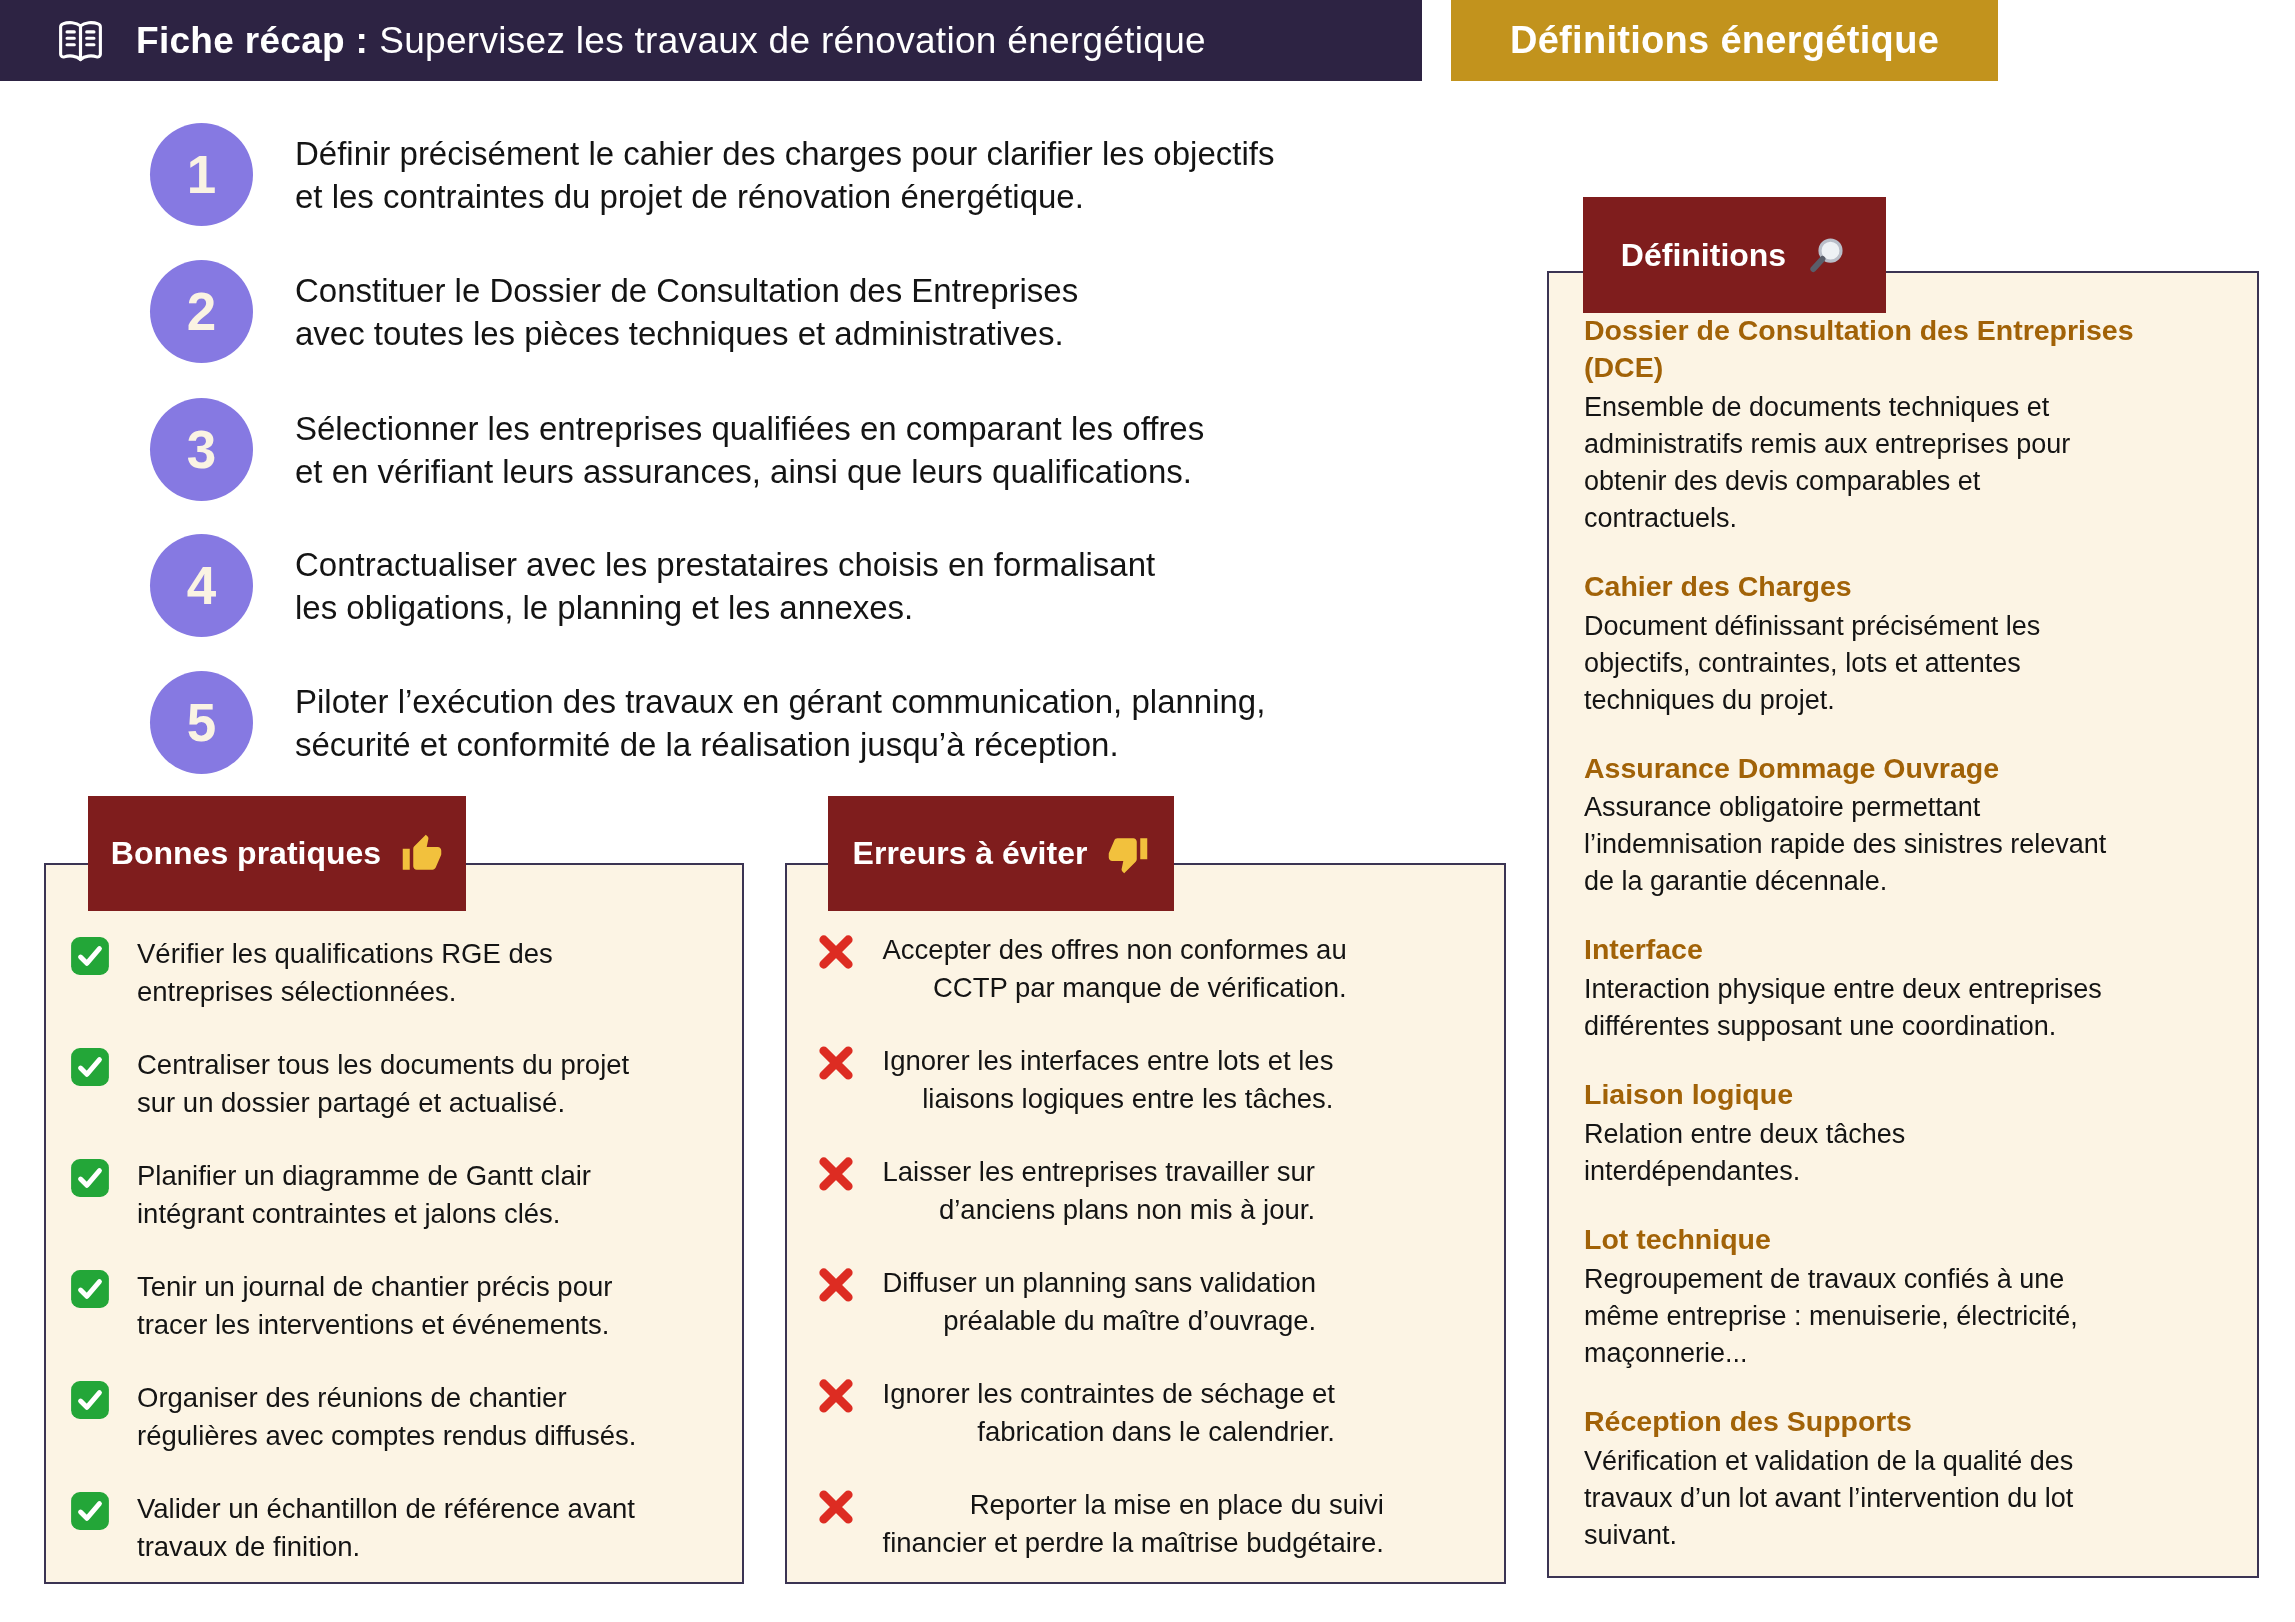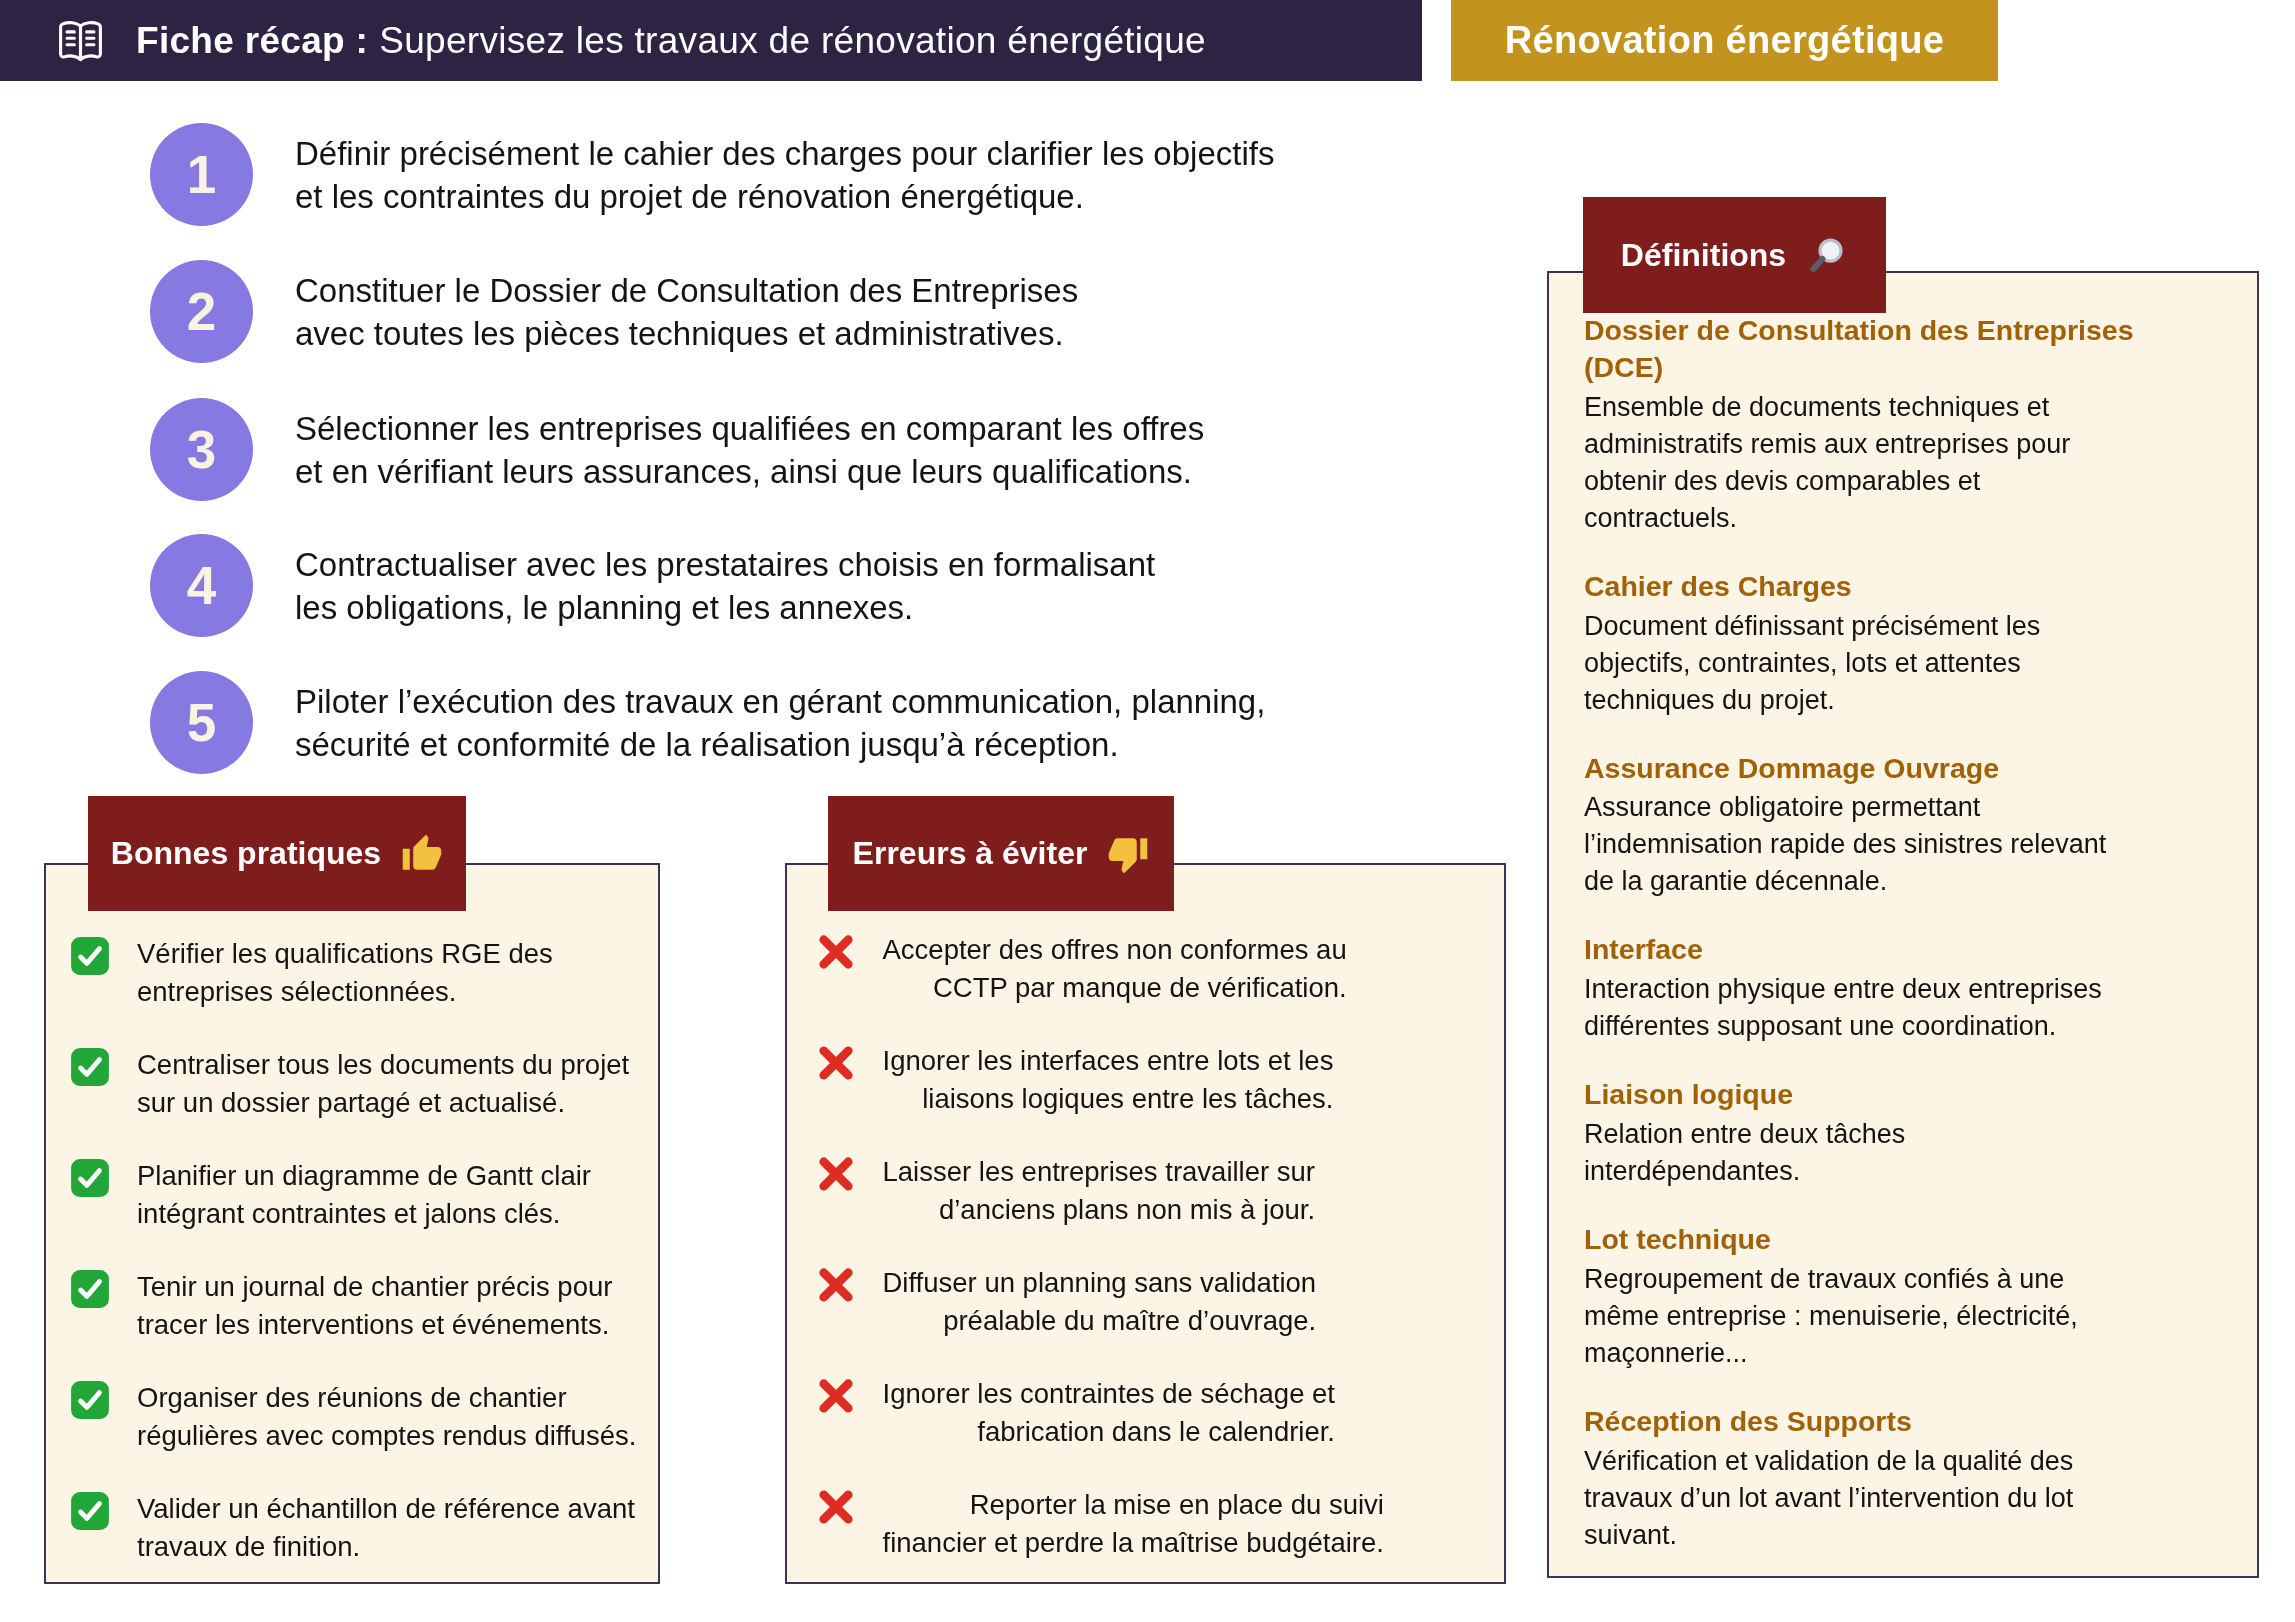--- a/index.html
+++ b/index.html
@@ -38,21 +38,21 @@
     position:absolute; background:#fcf4e4; border:2.8px solid #3b3453; box-sizing:border-box;
   }
   .panel-tab {
     position:absolute; background:#7f1d1d; color:#ffffff;
     display:flex; align-items:center; justify-content:center; gap:20px;
     font-weight:700; box-sizing:border-box;
   }
   .tab-label { font-size:32px; white-space:nowrap; }
   .tab-ic { width:42px; height:42px; flex:0 0 auto; }
 
-  #bonnes  { left:44px;  top:863px; width:616px; height:721px; }
+  #bonnes  { left:44px;  top:863px; width:700px; height:721px; }
   #erreurs { left:785px; top:863px; width:721px; height:721px; }
   #defs    { left:1547px; top:271px; width:712px; height:1307px; }
 
   #bonnes  .panel-tab { left:42px; top:-69px; width:378px; height:115px; }
   #erreurs .panel-tab { left:41px; top:-69px; width:346px; height:115px; }
   #defs    .panel-tab { left:34px; top:-76px; width:303px; height:116px; }
 
   .list-wrap { padding:70px 14.7px 0 23px; }
   #erreurs .list-wrap { padding:66px 11px 0 27.5px;text-align:right; }
   .check-list { list-style:none; margin:0; padding:0; }
@@ -75,21 +75,21 @@
       <path d="M12 5.4C10.1 3.7 6.5 3.5 4 4.5c-.6.2-1 .8-1 1.4v12.3c0 .9.9 1.5 1.7 1.2 2.3-.8 5.4-.5 7.3 1.2V5.4z"></path>
       <path d="M12 5.4c1.9-1.7 5.5-1.9 8-.9.6.2 1 .8 1 1.4v12.3c0 .9-.9 1.5-1.7 1.2-2.3-.8-5.4-.5-7.3 1.2V5.4z"></path>
       <path d="M5.9 8.1h3.3M5.9 11h3.3M5.9 13.9h3.3"></path>
       <path d="M14.8 8.1h3.3M14.8 11h3.3M14.8 13.9h3.3"></path>
     </svg>
     <div class="topbar-title">
       <span class="t-bold">Fiche récap :</span><span>Supervisez les travaux de rénovation énergétique</span>
     </div>
   </header>
 
-  <div class="badge">Rénovation énergétique</div>
+  <div class="badge">Définitions énergétique</div>
 
   <section>
     <div class="step" style="top:123px">
       <div class="step-circle">1</div>
       <div class="step-text">Définir précisément le cahier des charges pour clarifier les objectifs
 et les contraintes du projet de rénovation énergétique.</div>
     </div>
     <div class="step" style="top:260px">
       <div class="step-circle">2</div>
       <div class="step-text">Constituer le Dossier de Consultation des Entreprises

